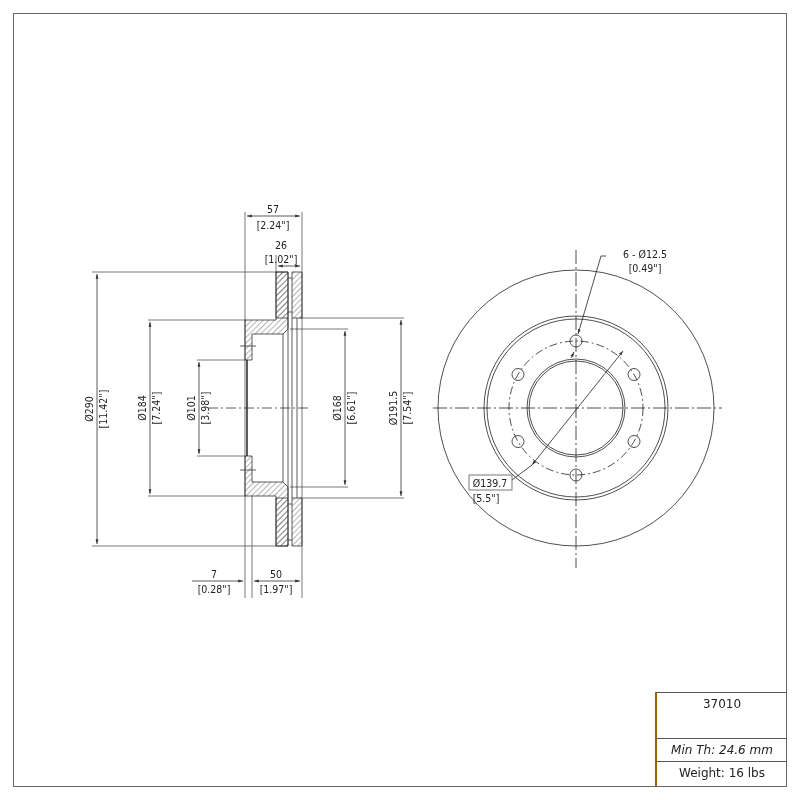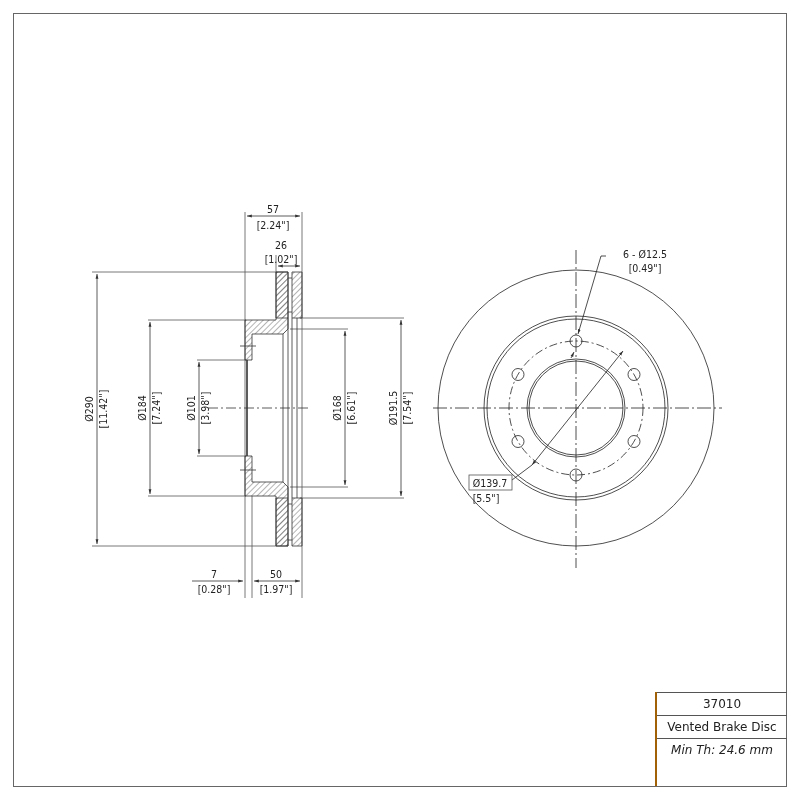--- a/index.html
+++ b/index.html
@@ -133,16 +133,16 @@
     <text class="dim" x="645" y="272" text-anchor="middle">[0.49"]</text>
     <rect x="469" y="475" width="43" height="15" fill="#fff" stroke="#555" stroke-width="0.8"></rect>
     <text class="dim" x="490" y="487" text-anchor="middle">Ø139.7</text>
     <text class="dim" x="486" y="502" text-anchor="middle">[5.5"]</text>
   </g>
 </svg>
 
 
 <div id="title-block">
   <div class="tb-cell" style="top:0;left:0;position:absolute;">37010</div>
-  <div class="tb-cell" style="top:23px;left:0;position:absolute;">Vented Brake Disc</div>
   <div class="tb-cell" style="top:46px;left:0;position:absolute;font-style:italic;">Min Th: 24.6 mm</div>
+  <div class="tb-cell" style="top:69px;left:0;position:absolute;">Weight: 16 lbs</div>
 </div>
 </div>
 
 </body></html>

